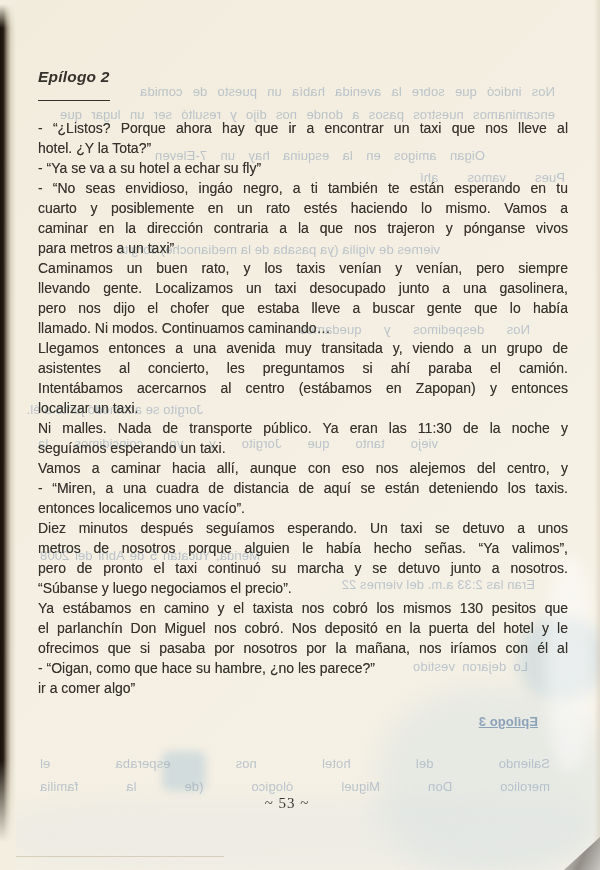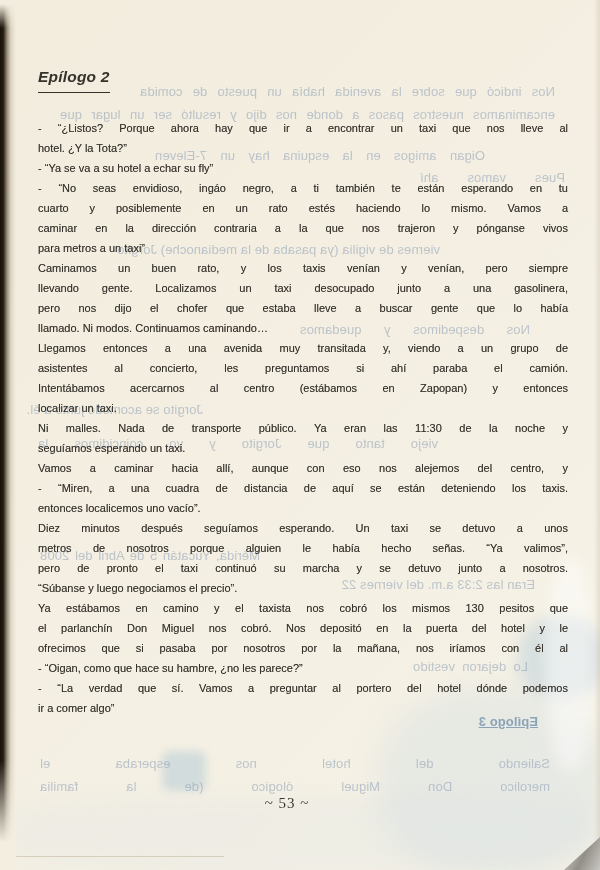--- a/index.html
+++ b/index.html
@@ -29,25 +29,25 @@
   #wash-2{left:162px;top:751px;width:44px;height:40px;background:rgba(182,204,214,0.55);filter:blur(4px);border-radius:20%;}
   #wash-3{left:378px;top:688px;width:230px;height:190px;background:rgba(203,218,224,0.32);filter:blur(14px);}
   #wash-4{left:546px;top:556px;width:48px;height:215px;background:rgba(255,255,255,0.45);filter:blur(7px);}
   #wash-5{left:10px;top:798px;width:590px;height:72px;background:rgba(212,223,227,0.22);filter:blur(10px);border-radius:30%;}
 
   
   #heading{
     position:absolute;left:38px;top:68px;z-index:3;
     font-style:italic;font-weight:bold;font-size:15.5px;line-height:18px;
     color:var(--ink,#35322c);
-    border-bottom:1.6px solid var(--ink,#35322c);padding-bottom:6px;letter-spacing:.2px;
+    border-bottom:1.6px solid var(--ink,#35322c);padding-bottom:14px;letter-spacing:.2px;
   }
   #body-text{
     position:absolute;left:38px;top:118px;width:530px;z-index:3;
-    font-size:11px;color:var(--ink,#35322c);
+    font-size:14px;color:var(--ink,#35322c);
     text-shadow:0 0 .4px rgba(70,64,58,.55);
   }
   .para{margin:0;}
   .para.gap{}
   .line{height:20px;line-height:20px;text-align:justify;text-align-last:justify;white-space:nowrap;}
   .line.last{text-align:left;text-align-last:left;}
 
   #page-number{
     position:absolute;left:22px;top:795px;width:530px;z-index:3;
     text-align:center;font-family:"Liberation Serif",serif;font-size:15px;color:#3b3832;
@@ -144,21 +144,20 @@
       </div>
       <div class="para">
         <div class="line">Ya estábamos en camino y el taxista nos cobró los mismos 130 pesitos que</div>
         <div class="line">el parlanchín Don Miguel nos cobró. Nos depositó en la puerta del hotel y le</div>
         <div class="line">ofrecimos que si pasaba por nosotros por la mañana, nos iríamos con él al</div>
       </div>
       <div class="para gap">
         <div class="line last">- “Oigan, como que hace su hambre, ¿no les parece?”</div>
       </div>
       <div class="para">
-        <div class="line">- “La verdad que sí. Vamos a preguntar al portero del hotel dónde podemos</div>
         <div class="line last">ir a comer algo”</div>
       </div>
     </div>
 
   <div id="page-number">~ 53 ~</div>
 
   <div id="paper-edge-line"></div>
   <div id="binding"></div>
   <div id="binding-top-fade"></div>
   <div id="binding-bottom-fade"></div>

